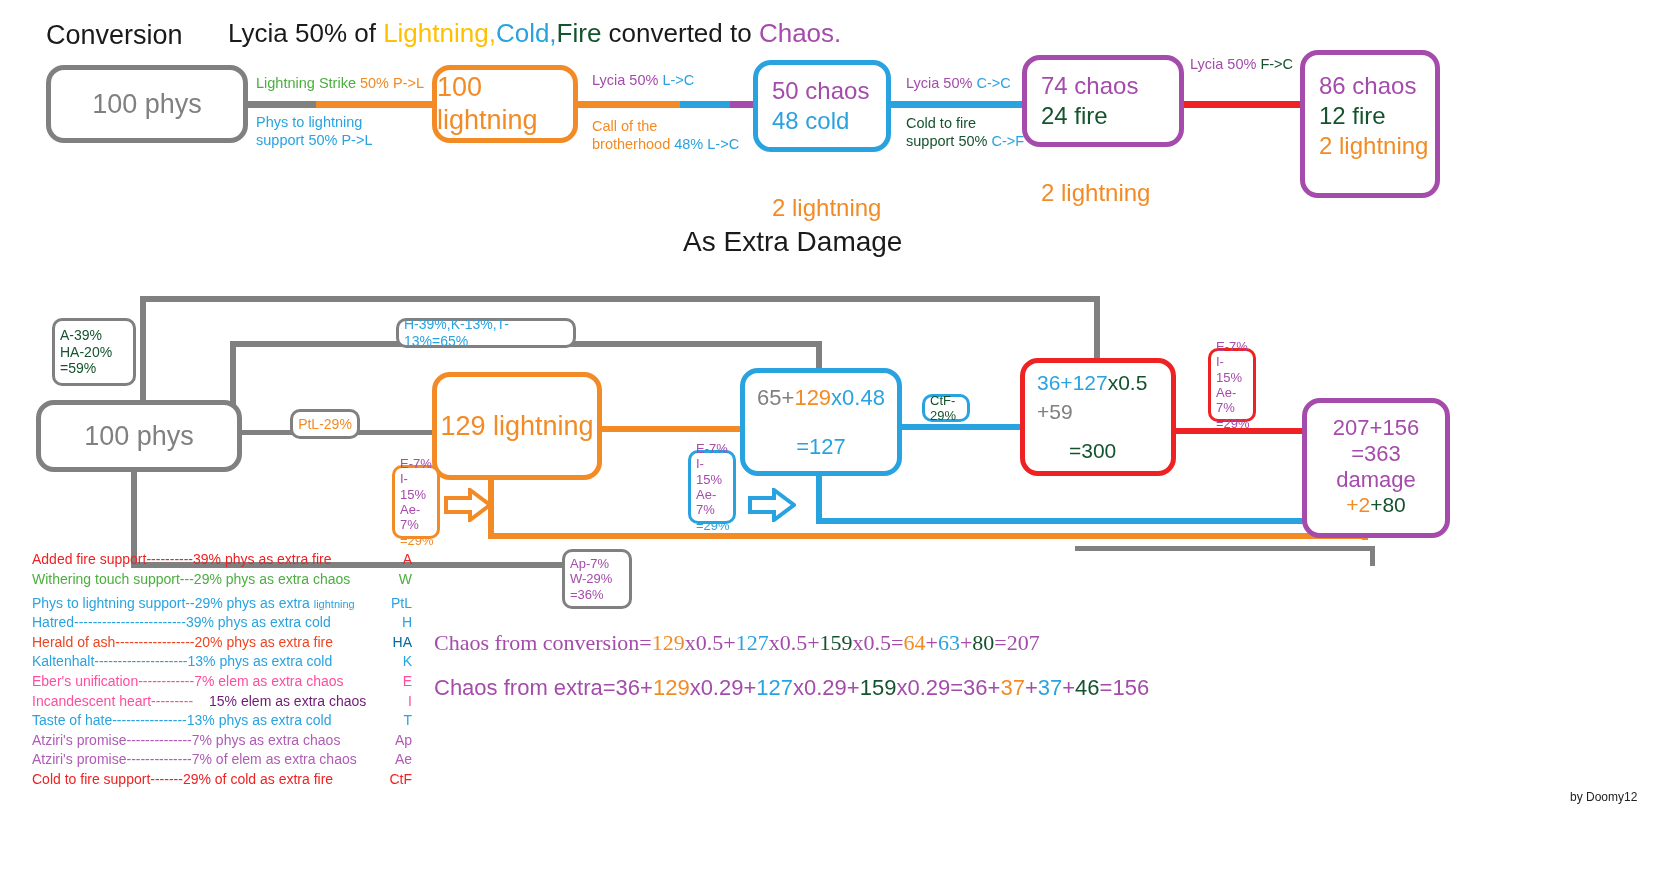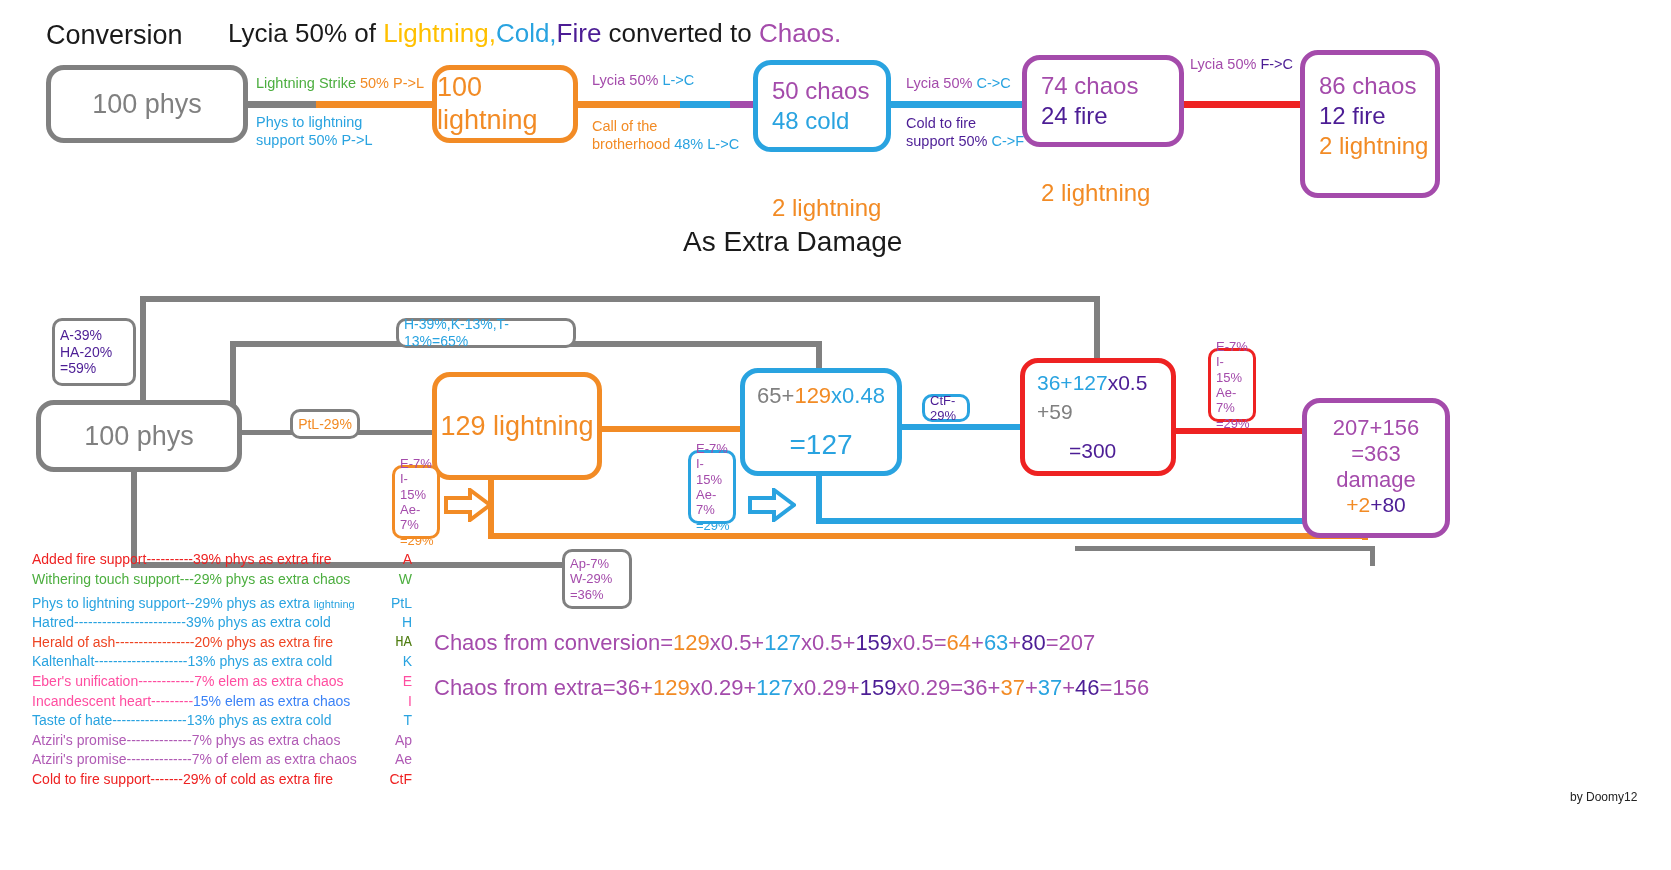--- a/index.html
+++ b/index.html
@@ -19,21 +19,21 @@
     position:absolute;box-sizing:border-box;background:#fff;border-style:solid;
     border-radius:10px;display:flex;flex-direction:column;justify-content:center;
     align-items:flex-start;padding:2px 5px;line-height:1.18;
   }
   
   .ln{position:absolute;}
   
   .c-gray{color:#808080;}
   .c-orange{color:#f28b25;}
   .c-blue{color:#29a3e0;}
-  .c-red{color:#4c1d95;}
+  .c-red{color:#14532d;}
   .c-purple{color:#a44bab;}
   .c-green{color:#4cae3f;}
   .c-yellow{color:#ffc000;}
 
   .title{font-size:27px;color:#1a1a1a;font-weight:400;}
   .hdr{font-size:26px;color:#1a1a1a;}
   .edgelbl{font-size:14.5px;line-height:1.25;white-space:nowrap;}
   .legendrow{font-size:14px;white-space:nowrap;line-height:1;}
   .eq{font-size:22px;white-space:nowrap;}
   .credit{font-size:12px;color:#222;}
@@ -145,21 +145,21 @@
 </div>
 
 <div class="node center" style="left:432px;top:372px;width:170px;height:108px;border-width:5px;border-color:#f28b25;">
   <span class="big c-orange">129 lightning</span>
 </div>
 
 <div class="node center" style="left:740px;top:368px;width:162px;height:108px;border-width:5px;border-color:#29a3e0;justify-content:space-around;">
   <div style="font-size:22px;">
     <span class="c-gray">65</span><span class="c-gray">+</span><span class="c-orange">129</span><span class="c-blue">x0.48</span>
   </div>
-  <div class="c-blue" style="font-size:28px;">=127</div>
+  <div class="c-blue" style="font-size:22px;">=127</div>
 </div>
 
 <div class="node" style="left:1020px;top:358px;width:156px;height:118px;border-width:5px;border-color:#ee2222;padding-left:12px;justify-content:space-around;">
   <div style="font-size:21px;">
     <span class="c-blue">36</span><span class="c-blue">+</span><span class="c-blue">127</span><span class="c-red">x0.5</span>
   </div>
   <div class="c-gray" style="font-size:21px;margin-top:-10px;">+59</div>
   <div class="c-red" style="font-size:21px;margin-left:32px;">=300</div>
 </div>
 
@@ -235,53 +235,53 @@
   <div class="legendrow" style="margin-bottom:5.6px;display:flex;justify-content:space-between;">
     <span><span style="color:#29a3e0;">Phys to lightning support--</span><span style="color:#29a3e0;">29% phys as extra </span><span style="color:#29a3e0;font-size:11px;">lightning</span></span>
     <span style="color:#29a3e0;">PtL</span>
   </div>
   <div class="legendrow" style="margin-bottom:5.6px;display:flex;justify-content:space-between;">
     <span><span style="color:#29a3e0;">Hatred------------------------</span><span style="color:#29a3e0;margin-top:34px;">39% phys as extra cold</span></span>
     <span style="color:#29a3e0;">H</span>
   </div>
   <div class="legendrow" style="margin-bottom:5.6px;display:flex;justify-content:space-between;">
     <span><span style="color:#ee4422;">Herald of ash-----------------</span><span style="color:#ee4422;">20% phys as extra fire</span></span>
-    <span style="color:#4d7c0f;font-family:Liberation Mono, monospace;">HA</span>
+    <span style="color:#0369a1;">HA</span>
   </div>
   <div class="legendrow" style="margin-bottom:5.6px;display:flex;justify-content:space-between;">
     <span><span style="color:#29a3e0;">Kaltenhalt--------------------</span><span style="color:#29a3e0;">13% phys as extra cold</span></span>
     <span style="color:#29a3e0;">K</span>
   </div>
   <div class="legendrow" style="margin-bottom:5.6px;display:flex;justify-content:space-between;">
     <span><span style="color:#ff4da0;">Eber's unification------------</span><span style="color:#ff4da0;">7% elem as extra chaos</span></span>
     <span style="color:#ff4da0;">E</span>
   </div>
   <div class="legendrow" style="margin-bottom:5.6px;display:flex;justify-content:space-between;">
-    <span><span style="color:#ff4da0;margin-top:21px;">Incandescent heart---------</span><span style="color:#3b82f6;">15% elem as extra chaos</span></span>
+    <span><span style="color:#ff4da0;margin-top:21px;">Incandescent heart---------</span><span style="color:#701a75;margin-left:16px;">15% elem as extra chaos</span></span>
     <span style="color:#ff4da0;">I</span>
   </div>
   <div class="legendrow" style="margin-bottom:5.6px;display:flex;justify-content:space-between;">
     <span><span style="color:#29a3e0;">Taste of hate----------------</span><span style="color:#29a3e0;">13% phys as extra cold</span></span>
     <span style="color:#29a3e0;">T</span>
   </div>
   <div class="legendrow" style="margin-bottom:5.6px;display:flex;justify-content:space-between;">
     <span><span style="color:#b05bb5;">Atziri's promise--------------</span><span style="color:#b05bb5;">7% phys as extra chaos</span></span>
     <span style="color:#b05bb5;">Ap</span>
   </div>
   <div class="legendrow" style="margin-bottom:5.6px;display:flex;justify-content:space-between;">
     <span><span style="color:#b05bb5;">Atziri's promise--------------</span><span style="color:#b05bb5;">7% of elem as extra chaos</span></span>
     <span style="color:#b05bb5;">Ae</span>
   </div>
   <div class="legendrow" style="margin-bottom:5.6px;display:flex;justify-content:space-between;">
     <span><span style="color:#ee2222;">Cold to fire support-------</span><span style="color:#ee2222;">29% of cold as extra fire</span></span>
     <span style="color:#ee2222;">CtF</span>
   </div>
 </div>
 
-<div class="abs eq" style="left:434px;top:630px;">
+<div class="abs eq" style="left:434px;top:630px;font-family:Liberation Serif, serif;">
   <span class="c-purple">Chaos from conversion=</span><span class="c-orange">129</span><span class="c-purple">x0.5+</span><span class="c-blue">127</span><span class="c-purple">x0.5+</span><span class="c-red">159</span><span class="c-purple">x0.5=</span><span class="c-orange">64</span><span class="c-purple">+</span><span class="c-blue">63</span><span class="c-purple">+</span><span class="c-red">80</span><span class="c-purple">=207</span>
 </div>
 
 <div class="abs eq" style="left:434px;top:675px;">
   <span class="c-purple">Chaos from extra=</span><span class="c-purple">36+</span><span class="c-orange">129</span><span class="c-purple">x0.29+</span><span class="c-blue">127</span><span class="c-purple">x0.29+</span><span class="c-red">159</span><span class="c-purple">x0.29=36+</span><span class="c-orange">37</span><span class="c-purple">+</span><span class="c-blue">37</span><span class="c-purple">+</span><span class="c-red">46</span><span class="c-purple">=156</span>
 </div>
 
 <div class="abs credit" style="left:1570px;top:790px;">by Doomy12</div>
 
 </body></html>

